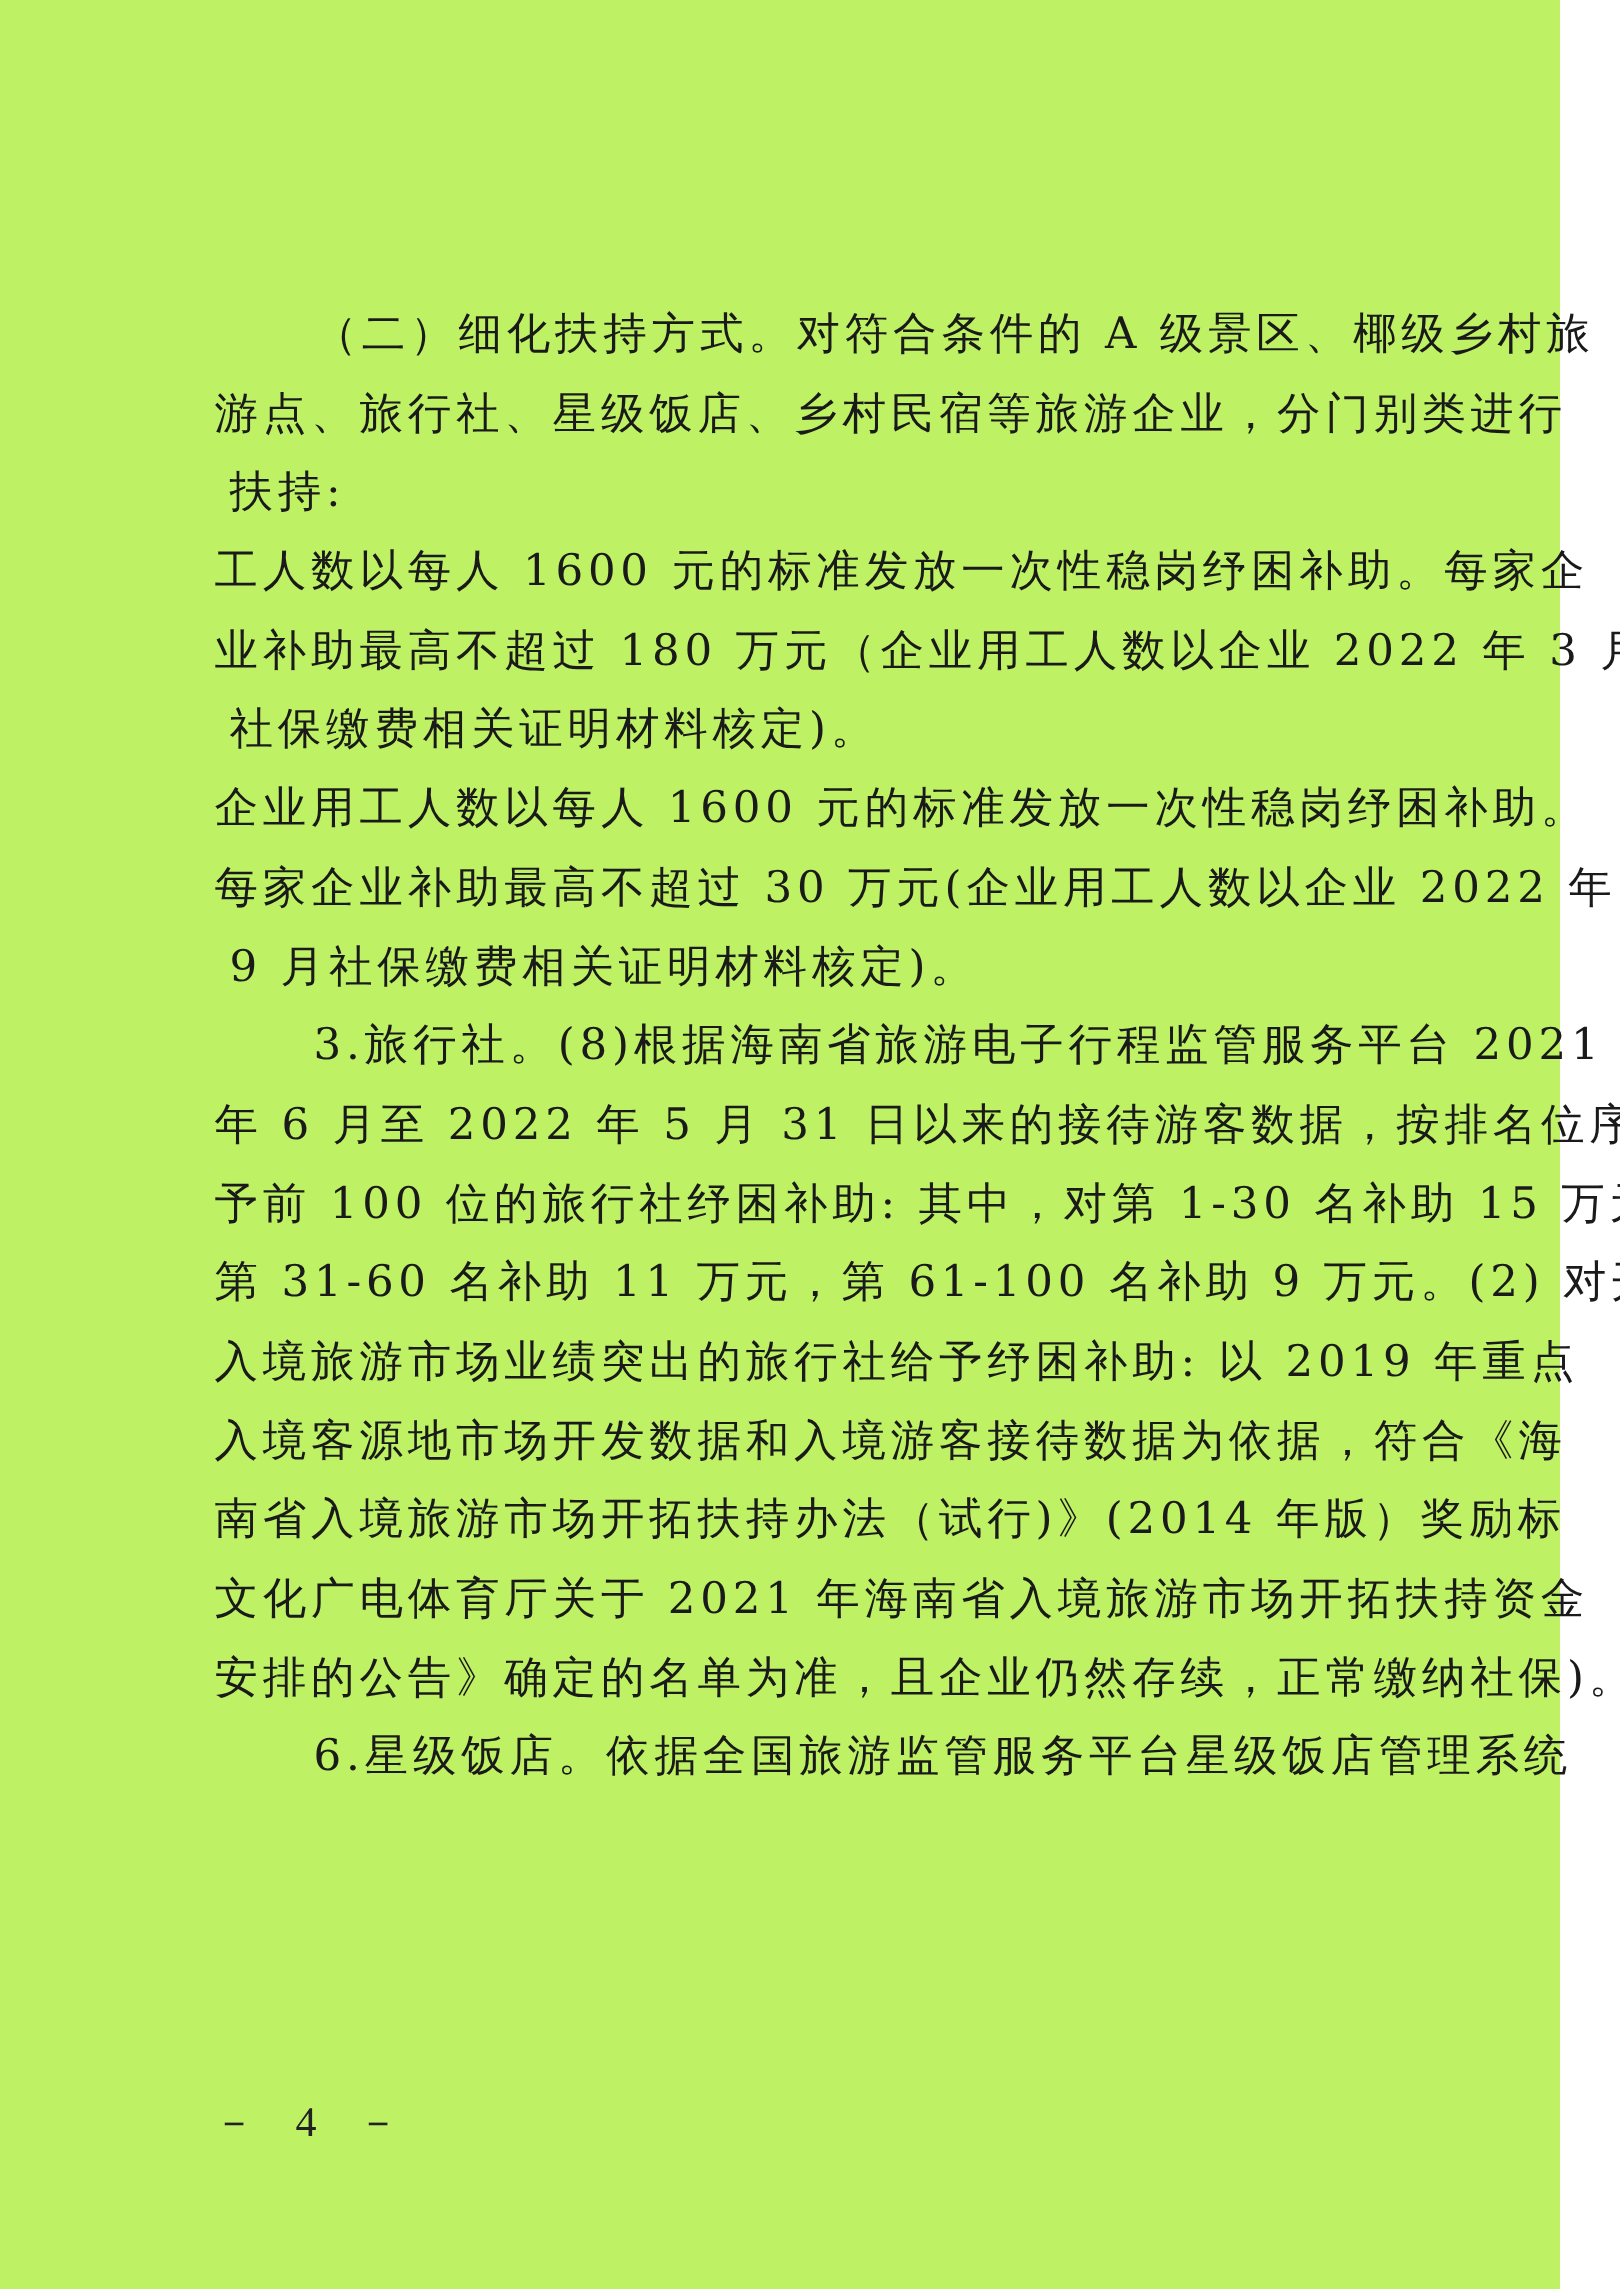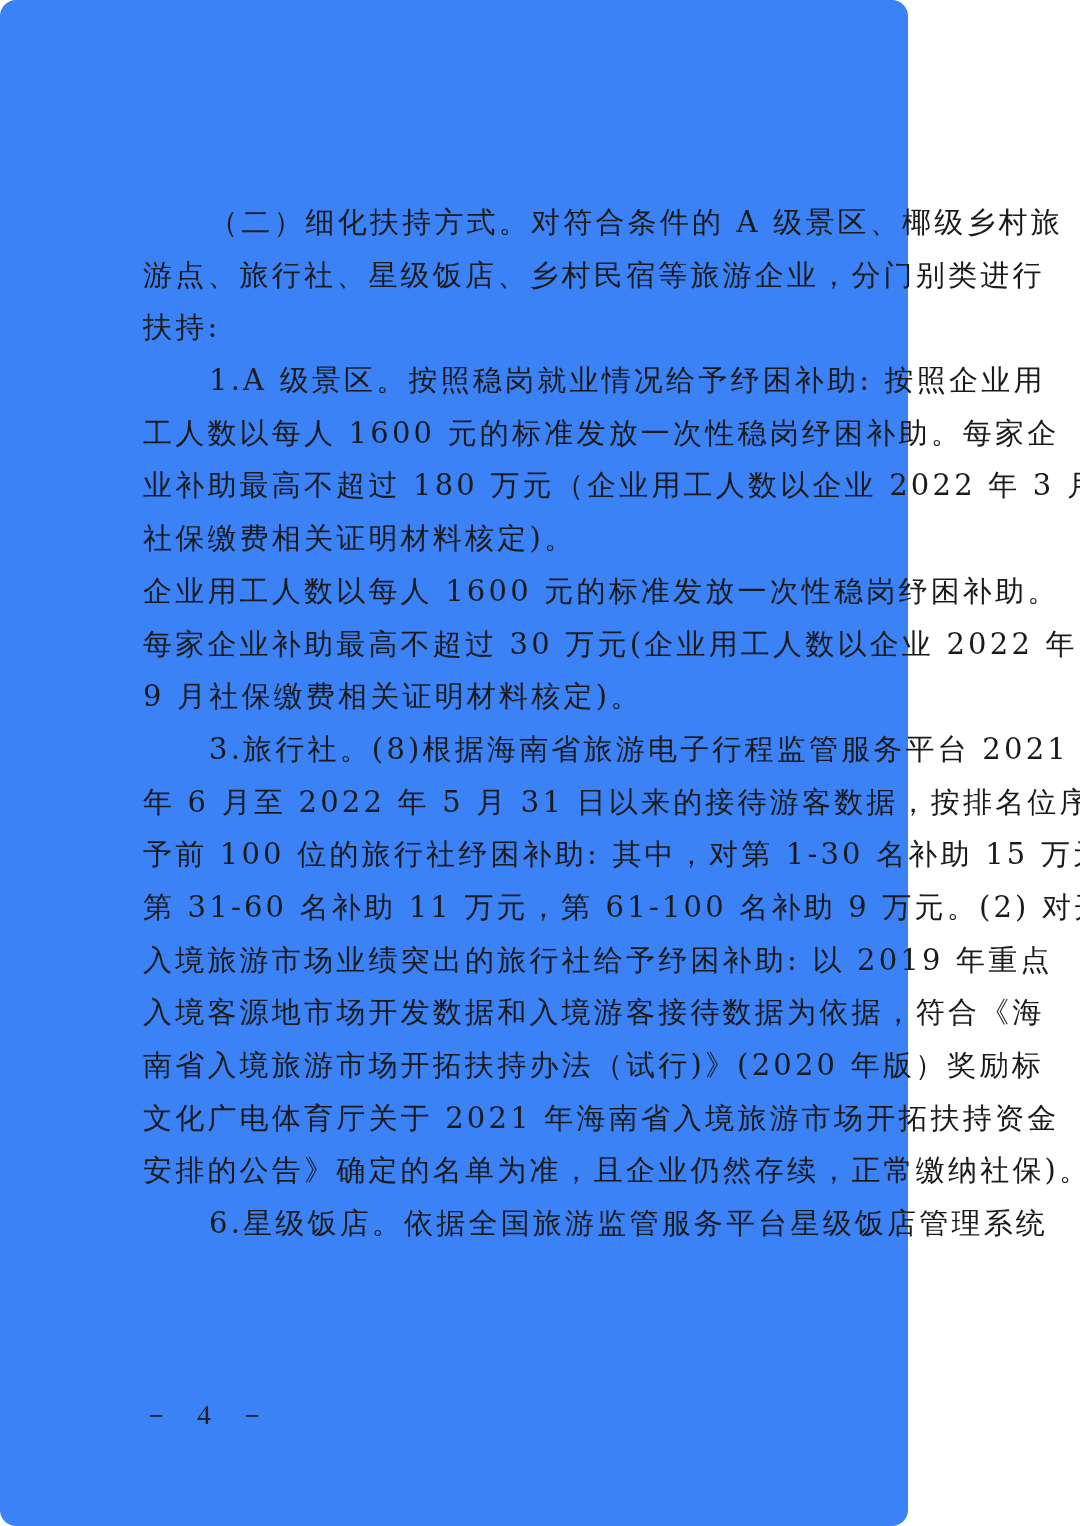--- a/index.html
+++ b/index.html
@@ -11,24 +11,23 @@
       width: 1080px;
       height: 1526px;
       position: relative;
       overflow: hidden;
       font-family: "DejaVu Serif", "Liberation Serif", serif;
       color: #1a1a1a;
     }
     .page {
       position: absolute;
       left: 0; top: 0;
-      width: 908px;
+      width: 1040px;
       height: 1526px;
-      background: #3b82f6;
-      border-radius: 16px;
+      background: #bef264;
     }
     .body-text {
       position: absolute;
       left: 143px;
       top: 196px;
       width: 800px;
     }
     .line {
       height: 52.7px;
       line-height: 52.7px;
@@ -36,20 +35,21 @@
       white-space: nowrap;
       letter-spacing: 3.2px;
       text-align: justify;
       text-align-last: justify;
     }
     .line.indent {
       padding-left: 66px;
     }
     .line.last {
       text-align-last: left;
+      margin-left: 10px;
     }
     .page-number {
       position: absolute;
       left: 142px;
       top: 1396px;
       font-size: 28px;
       letter-spacing: 10px;
       font-family: "Liberation Serif", "DejaVu Serif", serif;
       color: #222;
     }
@@ -60,40 +60,39 @@
 <div class="page">
   <div class="body-text">
 
     <div>
       <div class="line indent">（二）细化扶持方式。对符合条件的 A 级景区、椰级乡村旅</div>
       <div class="line">游点、旅行社、星级饭店、乡村民宿等旅游企业，分门别类进行</div>
       <div class="line last">扶持:</div>
     </div>
 
     <div>
-      <div class="line indent">1.A 级景区。按照稳岗就业情况给予纾困补助: 按照企业用</div>
       <div class="line">工人数以每人 1600 元的标准发放一次性稳岗纾困补助。每家企</div>
       <div class="line">业补助最高不超过 180 万元（企业用工人数以企业 2022 年 3 月</div>
       <div class="line last">社保缴费相关证明材料核定)。</div>
     </div>
 
     <div>
       <div class="line">企业用工人数以每人 1600 元的标准发放一次性稳岗纾困补助。</div>
       <div class="line">每家企业补助最高不超过 30 万元(企业用工人数以企业 2022 年</div>
       <div class="line last">9 月社保缴费相关证明材料核定)。</div>
     </div>
 
     <div>
       <div class="line indent">3.旅行社。(8)根据海南省旅游电子行程监管服务平台 2021</div>
       <div class="line">年 6 月至 2022 年 5 月 31 日以来的接待游客数据，按排名位序给</div>
       <div class="line">予前 100 位的旅行社纾困补助: 其中，对第 1-30 名补助 15 万元，</div>
       <div class="line">第 31-60 名补助 11 万元，第 61-100 名补助 9 万元。(2) 对开拓</div>
       <div class="line">入境旅游市场业绩突出的旅行社给予纾困补助: 以 2019 年重点</div>
       <div class="line">入境客源地市场开发数据和入境游客接待数据为依据，符合《海</div>
-      <div class="line">南省入境旅游市场开拓扶持办法（试行)》(2020 年版）奖励标</div>
+      <div class="line">南省入境旅游市场开拓扶持办法（试行)》(2014 年版）奖励标</div>
       <div class="line">文化广电体育厅关于 2021 年海南省入境旅游市场开拓扶持资金</div>
       <div class="line">安排的公告》确定的名单为准，且企业仍然存续，正常缴纳社保)。</div>
     </div>
 
     <div>
       <div class="line indent">6.星级饭店。依据全国旅游监管服务平台星级饭店管理系统</div>
     </div>
 
   </div>
 

